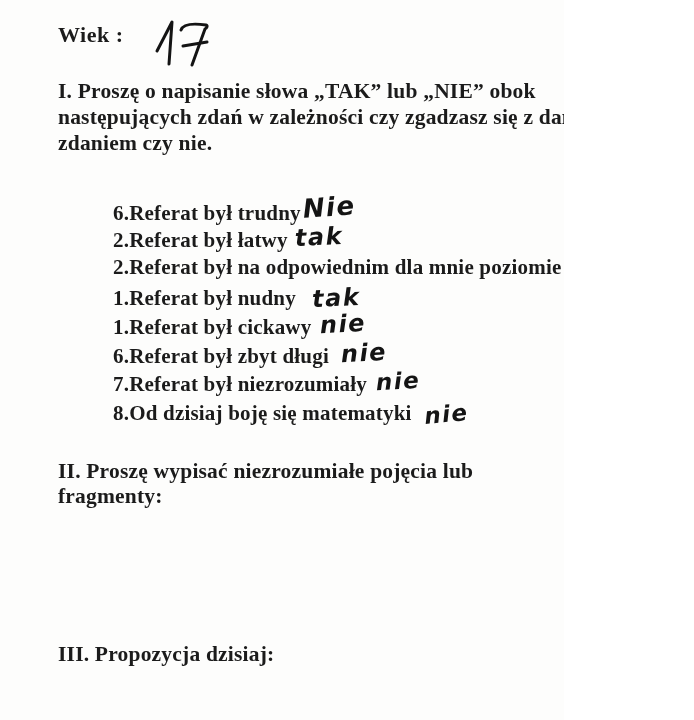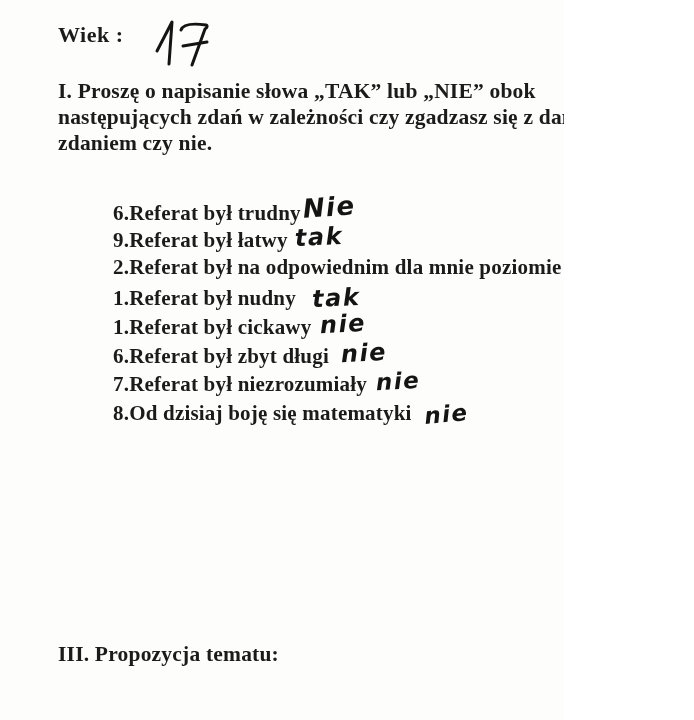--- a/index.html
+++ b/index.html
@@ -120,27 +120,28 @@
 
         <path d="M31 30 L55 26"></path>
       </svg>
     </span>
   </div>
 
   <p class="para1">I. Proszę o napisanie słowa „TAK” lub „NIE” obok następujących zdań w zależności czy zgadzasz się z danym zdaniem czy nie.</p>
 
   <div class="list">
       <div class="stmt"><span>6.Referat był trudny</span><span class="hand ans-0">Nie</span></div>
-      <div class="stmt"><span>9.Referat był łatwy</span><span class="hand ans-1">tak</span></div>
+      <div class="stmt"><span>2.Referat był łatwy</span><span class="hand ans-1">tak</span></div>
       <div class="stmt"><span>2.Referat był na odpowiednim dla mnie poziomie</span><span class="hand ans-2">nie</span></div>
       <div class="stmt"><span>1.Referat był nudny</span><span class="hand ans-3">tak</span></div>
       <div class="stmt"><span>1.Referat był cickawy</span><span class="hand ans-4">nie</span></div>
       <div class="stmt"><span>6.Referat był zbyt długi</span><span class="hand ans-5">nie</span></div>
       <div class="stmt"><span>7.Referat był niezrozumiały</span><span class="hand ans-6">nie</span></div>
       <div class="stmt"><span>8.Od dzisiaj boję się matematyki</span><span class="hand ans-7">nie</span></div>
     </div>
 
+  <p class="sec2">II. Proszę wypisać niezrozumiałe pojęcia lub fragmenty:</p>
 
-  <p class="sec3">III. Propozycja tematu:</p>
+  <p class="sec3">III. Propozycja dzisiaj:</p>
 
   <div class="speck"></div>
 
 </div>
 
 </body></html>

